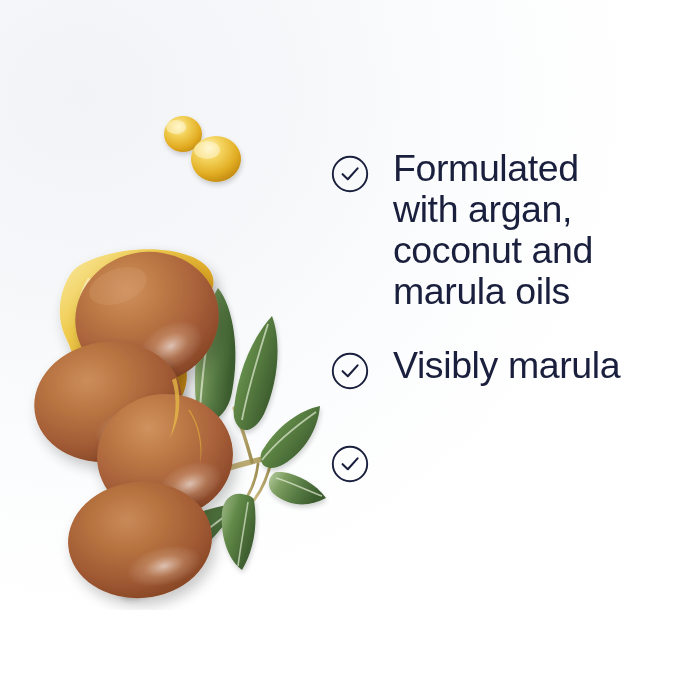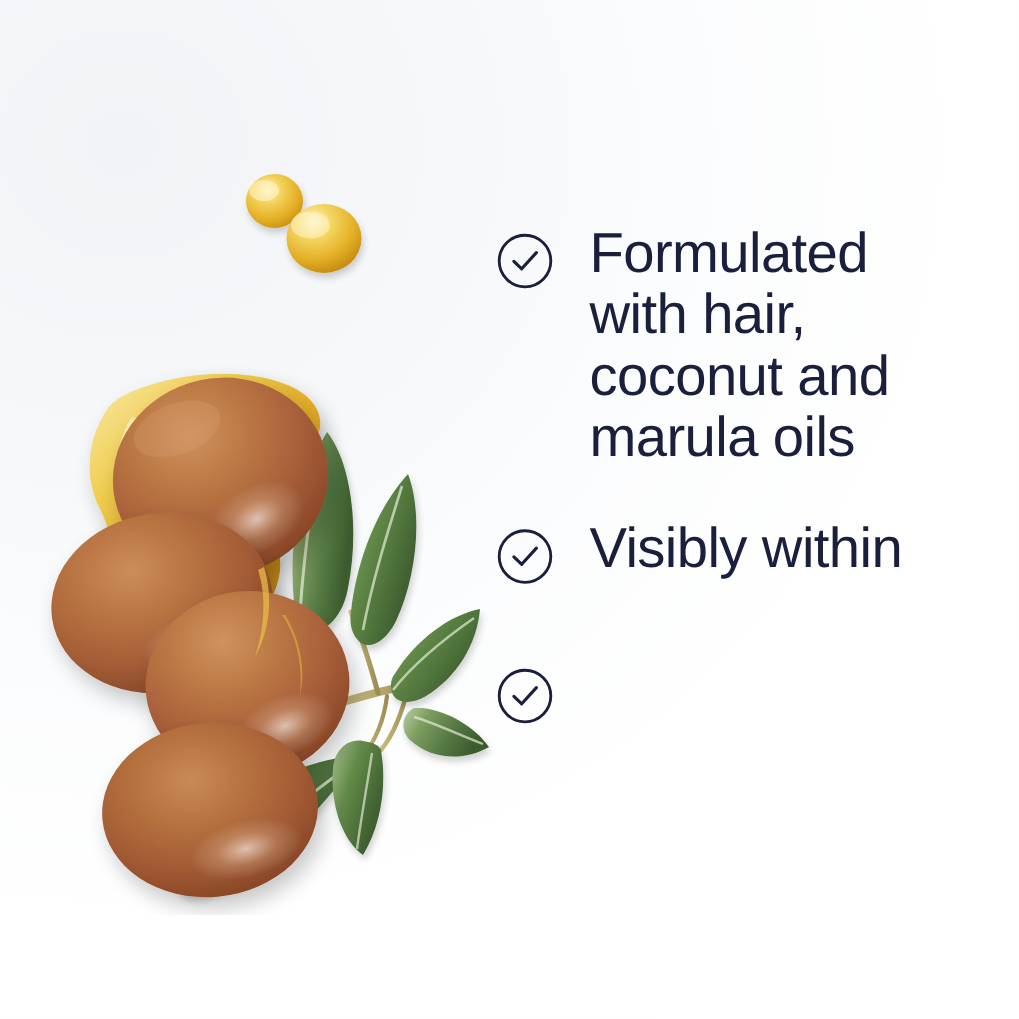--- a/index.html
+++ b/index.html
@@ -283,33 +283,33 @@
   <div id="benefits">
 
     <div class="benefit" id="b0">
       <span class="benefit-icon">
         <svg width="40" height="40" viewBox="0 0 40 40" xmlns="http://www.w3.org/2000/svg">
           <circle cx="20" cy="20" r="17.2" fill="none" stroke="#191f3c" stroke-width="1.9"></circle>
           <path d="M12.6 20.2 L17.8 25.2 L27.6 14.4" fill="none" stroke="#191f3c" stroke-width="2.1" stroke-linecap="round" stroke-linejoin="round"></path>
         </svg>
       </span>
       <span class="benefit-text">Formulated
-with hair,
+with argan,
 coconut and
 marula oils</span>
     </div>
 
     <div class="benefit" id="b1">
       <span class="benefit-icon">
         <svg width="40" height="40" viewBox="0 0 40 40" xmlns="http://www.w3.org/2000/svg">
           <circle cx="20" cy="20" r="17.2" fill="none" stroke="#191f3c" stroke-width="1.9"></circle>
           <path d="M12.6 20.2 L17.8 25.2 L27.6 14.4" fill="none" stroke="#191f3c" stroke-width="2.1" stroke-linecap="round" stroke-linejoin="round"></path>
         </svg>
       </span>
-      <span class="benefit-text">Visibly within</span>
+      <span class="benefit-text">Visibly marula</span>
     </div>
 
     <div class="benefit" id="b2">
       <span class="benefit-icon">
         <svg width="40" height="40" viewBox="0 0 40 40" xmlns="http://www.w3.org/2000/svg">
           <circle cx="20" cy="20" r="17.2" fill="none" stroke="#191f3c" stroke-width="1.9"></circle>
           <path d="M12.6 20.2 L17.8 25.2 L27.6 14.4" fill="none" stroke="#191f3c" stroke-width="2.1" stroke-linecap="round" stroke-linejoin="round"></path>
         </svg>
       </span>
     </div>

